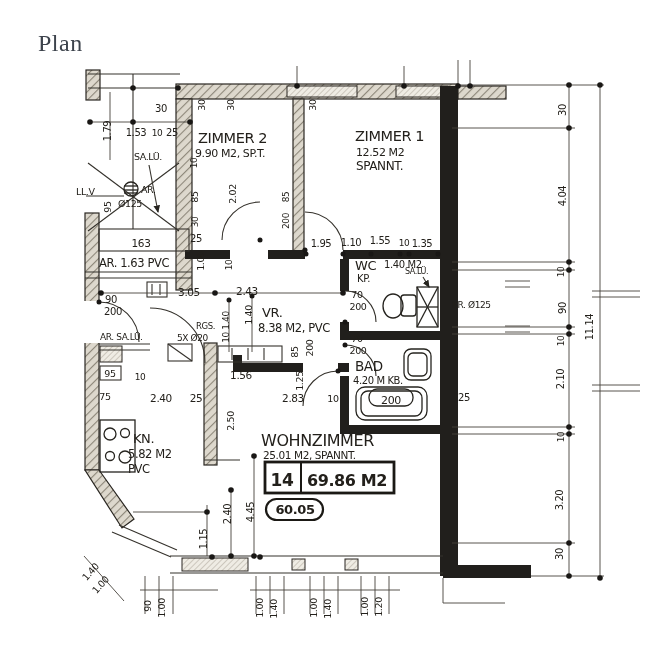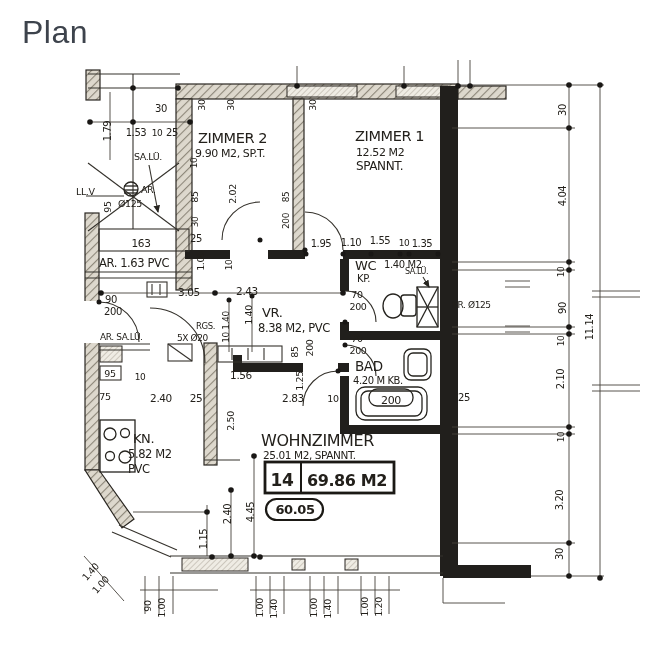--- a/index.html
+++ b/index.html
@@ -1,20 +1,20 @@
 <!DOCTYPE html>
 <html style="--ink: #23201b; --dim: #45413a; --paper: #ffffff; --title: #3d434c;"><head>
 <meta charset="utf-8">
 <style>
   :root{ --ink:#23201b; --dim:#45413a; --paper:#ffffff; --title:#3d434c; }
   html,body{margin:0;padding:0;background:var(--paper);}
   body{width:658px;height:660px;overflow:hidden;position:relative;
        font-family:"Liberation Sans", sans-serif;}
-  .title{position:absolute;left:22px;top:14px;font-size:32px;font-weight:400;
-         color:var(--title);letter-spacing:.5px;margin:0;}
+  .title{position:absolute;left:22px;top:14px;font-size:24px;font-weight:400;
+         color:var(--title);letter-spacing:.5px;margin:16px;font-family:Liberation Serif, serif;}
   svg{position:absolute;left:0;top:0;}
   svg text{font-family:"DejaVu Sans", sans-serif;fill:var(--ink);letter-spacing:-0.4px;}
   .w{fill:url(#hatch);stroke:#2a2722;stroke-width:1.2;}
   .wn{fill:url(#hatchw);stroke:#2a2722;stroke-width:1;}
   .b{fill:#211f1c;stroke:none;}
   .tl{stroke:#35322c;stroke-width:1.1;fill:none;}
   .dim{stroke:var(--dim);stroke-width:0.9;fill:none;}
   .fx{stroke:#26241f;stroke-width:1.3;fill:none;}
   .dot{fill:#191715;stroke:none;}
 </style>

